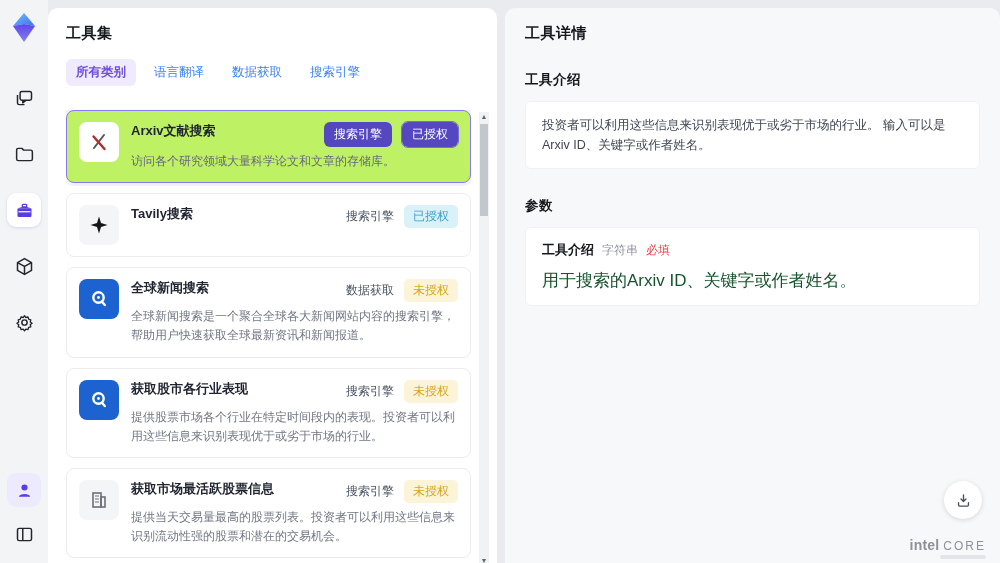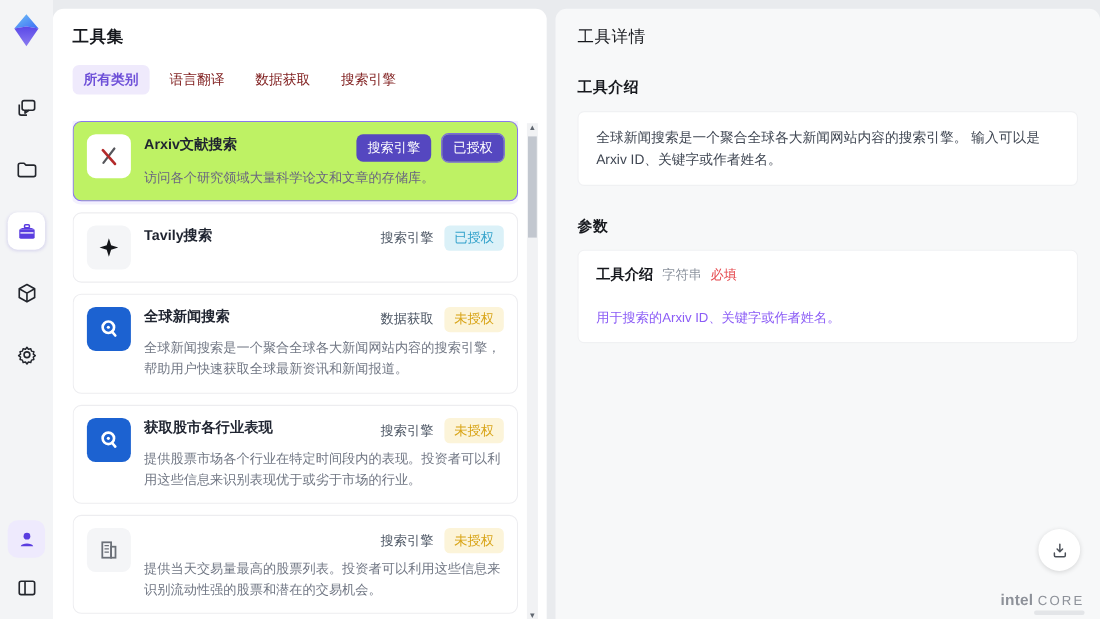--- a/index.html
+++ b/index.html
@@ -21,21 +21,21 @@
   
   .main { position:absolute; left:48px; top:8px; right:0; bottom:0; display:flex; gap:8px; }
   .panel-left { width:449px; background:#ffffff; border-radius:10px 10px 0 0; padding:16px 0 0 18px;
     position:relative; overflow:hidden; }
   .panel-right { flex:1; background:#f7f8f9; border-radius:10px 10px 0 0; padding:16px 20px;
     position:relative; overflow:hidden; }
 
   
   .panel-title { font-size:15px; font-weight:bold; color:#16181d; letter-spacing:.5px; }
   .tabs { display:flex; align-items:center; gap:8px; margin-top:16px; margin-bottom:24px; }
-  .tab { font-size:12.5px; color:#7f1d1d; padding:5px 10px; border-radius:6px; cursor:pointer; white-space:nowrap; }
+  .tab { font-size:12.5px; color:#3b82f6; padding:5px 10px; border-radius:6px; cursor:pointer; white-space:nowrap; }
   .tab.active { color:#6d4fd8; background:#efeafc; font-weight:bold; }
 
   .tool-list-wrap { position:relative; height:456px; padding-right:26px; }
   .tool-list { height:100%; overflow:hidden; }
 
   .tool-card { display:flex; gap:12px; background:#fff; border:1px solid #ededf0; border-radius:8px;
     padding:11px 12px; margin-bottom:10px; cursor:pointer; position:relative; }
   .tool-card.selected { border:1.5px solid #8b78ec; background:#bef264;
     box-shadow:0 0 0 3px rgba(139,120,236,.10); }
   .tool-icon { width:40px; height:40px; border-radius:8px; flex:0 0 40px;
@@ -59,29 +59,29 @@
 
   
   .fake-scrollbar { position:absolute; top:2px; bottom:0; right:8px; width:10px; background:#f1f2f4; }
   .sb-arrow { position:absolute; left:0; width:10px; height:10px; font-size:7px; line-height:10px;
     text-align:center; color:#606770; cursor:pointer; }
   .sb-arrow.up { top:0; }
   .sb-arrow.down { bottom:0; }
   .sb-thumb { position:absolute; left:1px; top:12px; width:8px; height:92px; background:#c2c7cf; cursor:grab; }
 
   
-  .details-title { font-size:15px; font-weight:normal; color:#16181d; letter-spacing:.5px; }
+  .details-title { font-size:15px; font-weight:bold; color:#16181d; letter-spacing:.5px; }
   .section-heading { font-size:13.5px; font-weight:bold; color:#16181d; margin-top:28px; letter-spacing:.5px; }
   .white-box { background:#ffffff; border:1px solid #f0f1f3; border-radius:6px; padding:13px 16px; margin-top:12px; }
   .intro-text { font-size:12.5px; color:#3f4652; line-height:1.6; }
   .param-line { display:flex; align-items:baseline; gap:8px; }
   .param-name { font-size:13px; font-weight:bold; color:#16181d; }
   .param-type { font-size:12px; color:#8a919c; }
   .param-required { font-size:12px; color:#e5484d; }
-  .param-desc { font-size:12px; color:#8b5cf6; margin-top:22px; }
+  .param-desc { font-size:17px; color:#14532d; margin-top:10px; }
 
   
   .download-fab { position:absolute; right:18px; bottom:44px; width:38px; height:38px; border-radius:50%;
     background:#ffffff; box-shadow:0 1px 5px rgba(0,0,0,.14); display:flex; align-items:center;
     justify-content:center; cursor:pointer; }
   .download-fab svg { width:17px; height:17px; }
   .brand { position:absolute; right:14px; bottom:10px; color:#8d9199; display:flex; align-items:baseline; gap:4px; }
   .brand .intel { font-size:14px; font-weight:bold; letter-spacing:.2px; text-transform:lowercase; }
   .brand .core { font-size:12px; letter-spacing:2px; }
   .brand-sub { position:absolute; right:14px; bottom:4px; width:46px; height:4px; background:#e3e5e8; border-radius:2px; }
@@ -243,20 +243,21 @@
           <div class="tool-card">
     <div class="tool-icon ic-building">
               <svg viewBox="0 0 24 24">
                 <rect x="6" y="5" width="8" height="14" fill="none" stroke="#6b7078" stroke-width="1.6"></rect>
                 <rect x="14" y="9" width="4" height="10" fill="none" stroke="#6b7078" stroke-width="1.6"></rect>
                 <path d="M8 8h4 M8 11h4 M8 14h4" stroke="#6b7078" stroke-width="1.2"></path>
               </svg>
             </div>
     <div class="tool-body">
       <div class="tool-top">
+        <span class="tool-name">获取市场最活跃股票信息</span>
         <span class="tool-badges">
           <span class="badge-cat">搜索引擎</span>
           <span class="badge-auth auth-no">未授权</span>
         </span>
       </div>
       <div class="tool-desc">提供当天交易量最高的股票列表。投资者可以利用这些信息来识别流动性强的股票和潜在的交易机会。</div>
     </div>
   </div>
         </div>
       <div class="fake-scrollbar">
@@ -265,21 +266,21 @@
         <div class="sb-arrow down">▼</div>
       </div>
     </div>
   </div>
 
   <div class="panel-right">
     <div class="details-title">工具详情</div>
 
     <div class="section-heading">工具介绍</div>
     <div class="white-box">
-      <div class="intro-text">全球新闻搜索是一个聚合全球各大新闻网站内容的搜索引擎。 输入可以是Arxiv ID、关键字或作者姓名。</div>
+      <div class="intro-text">投资者可以利用这些信息来识别表现优于或劣于市场的行业。 输入可以是Arxiv ID、关键字或作者姓名。</div>
     </div>
 
     <div class="section-heading">参数</div>
     <div class="white-box">
       <div class="param-line">
         <span class="param-name">工具介绍</span>
         <span class="param-type">字符串</span>
         <span class="param-required">必填</span>
       </div>
       <div class="param-desc">用于搜索的Arxiv ID、关键字或作者姓名。</div>

